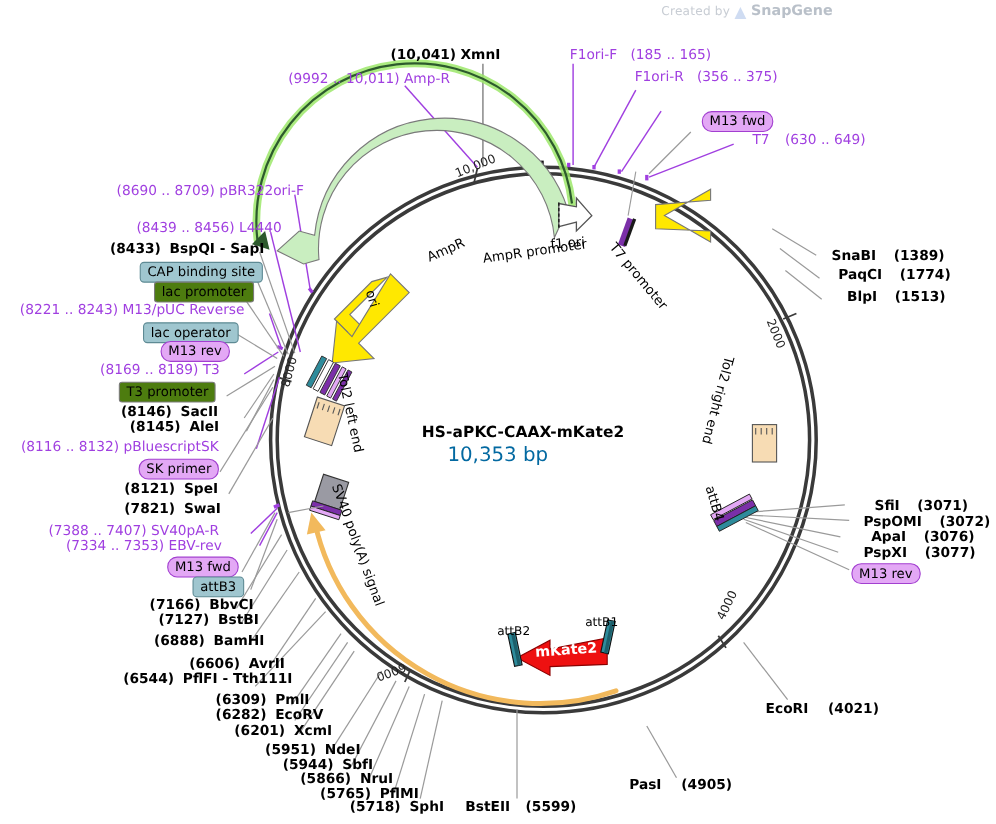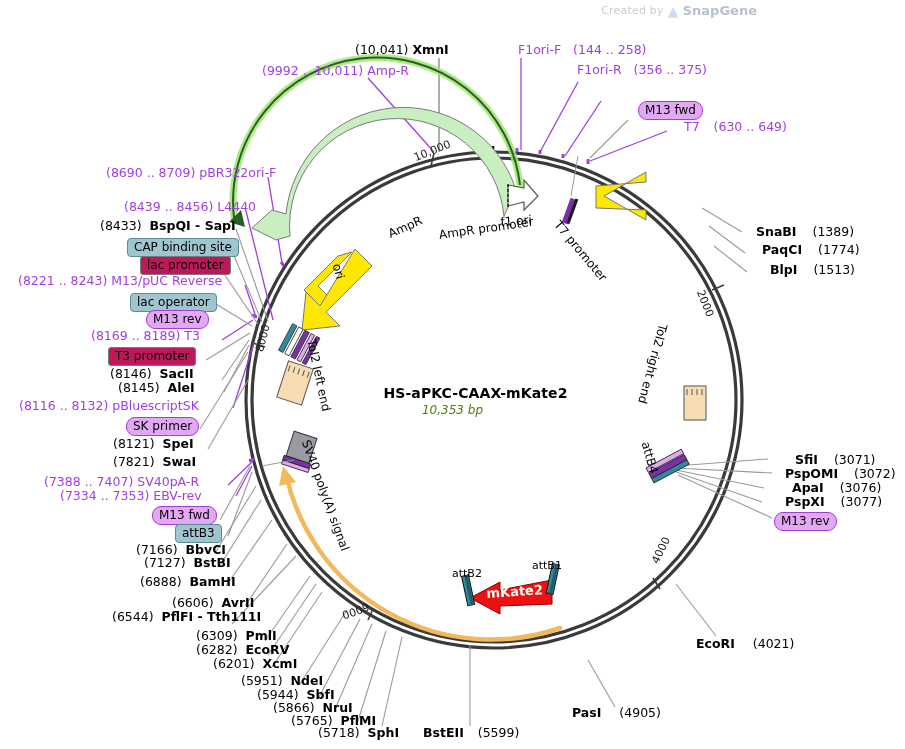--- a/index.html
+++ b/index.html
@@ -16,37 +16,37 @@
     position:absolute;right:8px;top:3px;display:flex;align-items:center;gap:4px;
     font-size:11px;color:#c8cdd4;letter-spacing:.2px;
   }
   #watermark .sg{font-size:13px;color:#b9c0c9;font-weight:600;letter-spacing:0;}
   #watermark .mark{color:#cfdcf2;font-size:14px;line-height:1;}
 
   
   .lbl{position:absolute;white-space:nowrap;line-height:1.12;}
   .enz{font-size:12.5px;color:#000;}
   .enz b{font-weight:bold;}
-  .enz .pos{font-weight:normal;text-align:center;}
+  .enz .pos{font-weight:bold;text-align:center;}
   .feat{font-size:12.5px;color:#a03fe0;}
   .ctr-feat{font-size:11px;color:#000;}
 
   
   .pill{
     position:absolute;white-space:nowrap;font-size:12px;color:#000;
     padding:1px 6px 2px 6px;border:1px solid #7a7a7a;border-radius:9px;background:#fff;
   }
   .pill.violet{background:#e3a8f5;border-color:#a23fd0;border-radius:9px;}
   .pill.teal{background:#9fc6cf;border-color:#5e8a94;border-radius:4px;}
-  .pill.sq{border-radius:3px;background:#be185d;}
+  .pill.sq{border-radius:3px;background:#4d7c0f;}
 
   
   #title{position:absolute;left:0;top:385px;width:905px;text-align:center;}
   #title .name{font-size:14px;font-weight:bold;color:#000;letter-spacing:.1px;padding-left:46px;}
-  #title .bp{font-size:12px;color:#4d7c0f;margin-top:2px;font-style:italic;}
+  #title .bp{font-size:18px;color:#0369a1;margin-top:2px;}
 
   
   .rot{position:absolute;white-space:nowrap;transform-origin:0 0;}
   .tick-lbl{font-size:11px;color:#222;}
   .arrow-lbl{font-size:12px;color:#000;}
 </style>
 </head>
 <body>
 
 <div id="stage">
@@ -285,21 +285,21 @@
   <div class="lbl enz" style="left:355px;top:43px;">
     <span class="pos">(10,041)</span>
     <b>XmnI</b>
   </div>
   <div class="lbl feat" style="left:262px;top:64px;">
     <span>(9992 .. 10,011)</span>
     <span>Amp-R</span>
   </div>
   <div class="lbl feat" style="left:518px;top:43px;">
     <span>F1ori-F</span>
-    <span style="margin-left:8px">(144 .. 258)</span>
+    <span style="margin-left:8px">(185 .. 165)</span>
   </div>
   <div class="lbl feat" style="left:577px;top:63px;">
     <span>F1ori-R</span>
     <span style="margin-left:8px">(356 .. 375)</span>
   </div>
   <div class="pill violet" style="left:638px;top:101px;">M13 fwd</div>
   <div class="lbl feat" style="left:684px;top:120px;">
     <span>T7</span>
     <span style="margin-left:10px">(630 .. 649)</span>
   </div>

